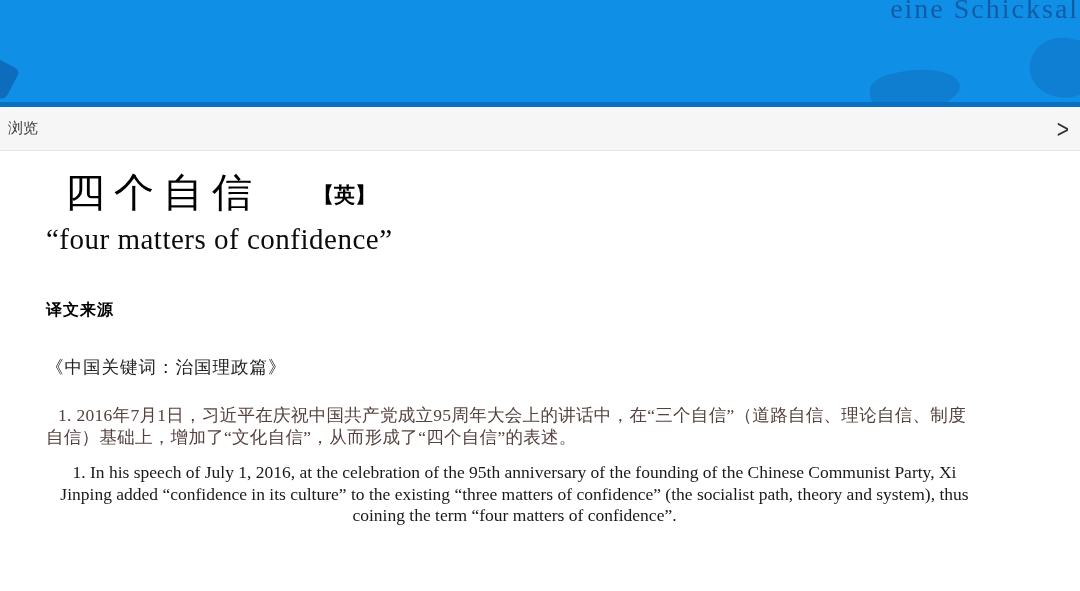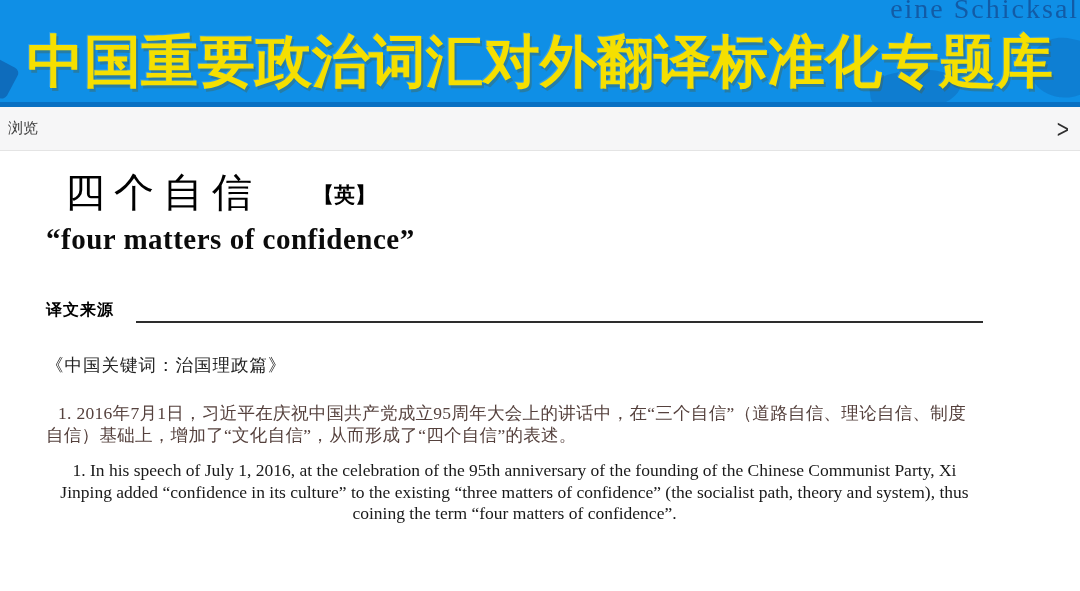--- a/index.html
+++ b/index.html
@@ -102,30 +102,31 @@
     font-family: "Liberation Serif", serif;
     font-size: 21px;
     font-weight: bold;
     color: #000000;
     margin-left: 52px;
     transform: translateY(2px);
   }
   .trans-title {
     font-family: "Liberation Serif", serif;
     font-size: 29px;
-    font-weight: bold;
+    font-weight: normal;
     color: #0b0b0b;
     margin-top: 8px;
     letter-spacing: 0.5px;
   }
 
   .section-head {
     display: flex;
-    align-items: flex-end;
+    align-items: flex-start;
     margin-top: 44px;
+    flex-direction: column;
   }
   .section-head .label {
     font-family: "Liberation Serif", serif;
     font-size: 16px;
     font-weight: bold;
     color: #000000;
     letter-spacing: 1px;
     white-space: nowrap;
   }
   .section-head .rule {
@@ -164,21 +165,20 @@
   }
 </style>
 </head>
 <body>
 
 <div class="banner">
   <div class="blob b1"></div>
   <div class="blob b2"></div>
   <div class="blob b3"></div>
   <div class="banner-watermark">eine Schicksals</div>
-  <div class="banner-title">中国重要政治词汇对外翻译标准化专题库</div>
 </div>
 
 <div class="toolbar">
   <span class="browse-label">浏览</span>
   <span class="toolbar-chevron">&gt;</span>
 </div>
 
 <div class="content">
 
   <div class="term-row">

